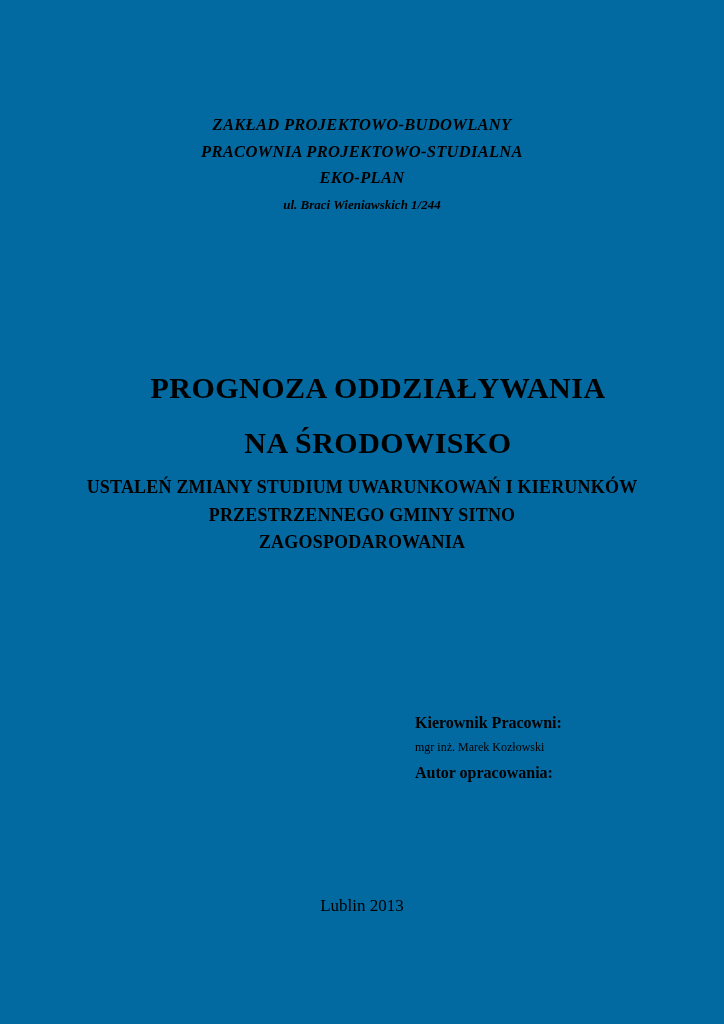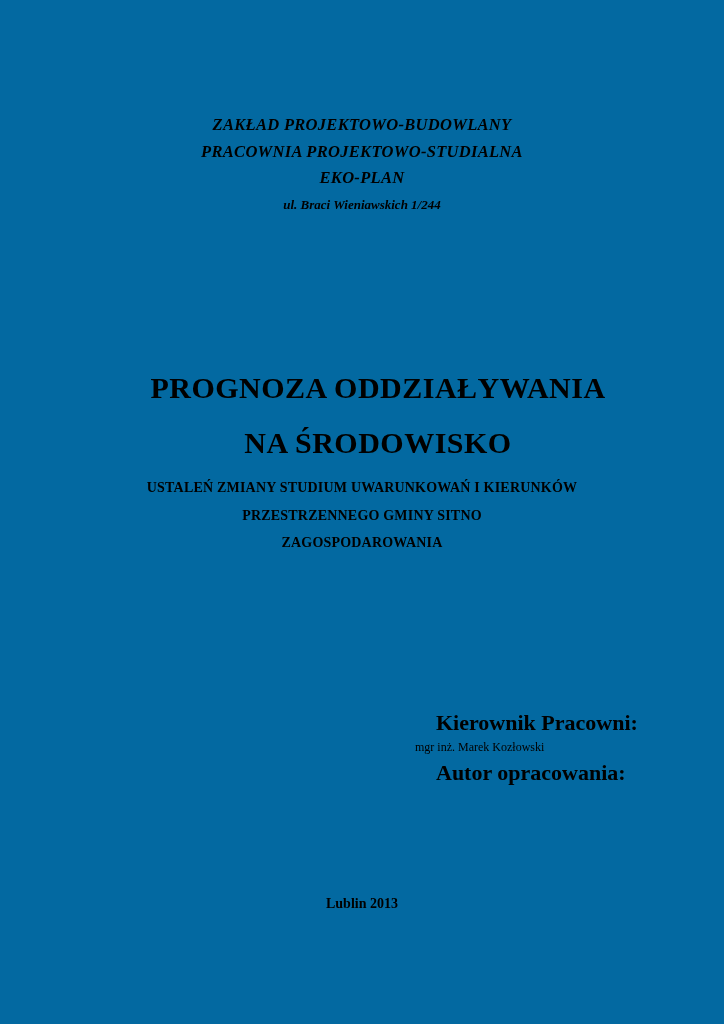--- a/index.html
+++ b/index.html
@@ -57,56 +57,55 @@
 
   
   .subtitle {
     position: absolute;
     top: 474px;
     left: 0;
     right: 0;
     text-align: center;
   }
   .subtitle .subtitle-line {
-    font-size: 14px;
+    font-size: 18px;
     line-height: 27.5px;
     font-weight: bold;
     letter-spacing: 0.2px;
   }
 
   
   .credits {
     position: absolute;
     top: 710px;
     left: 415px;
     text-align: left;
   }
   .credits .credit-label {
-    font-size: 22px;
+    font-size: 16px;
     line-height: 25px;
     font-weight: bold;
-    margin-left: 21px;
   }
   .credits .credit-name {
     font-size: 12px;
     line-height: 25px;
     font-weight: normal;
   }
 
   
   .footer {
     position: absolute;
     top: 896px;
     left: 0;
     right: 0;
     text-align: center;
   }
   .footer .footer-line {
-    font-size: 14px;
-    font-weight: bold;
+    font-size: 17px;
+    font-weight: normal;
   }
 </style>
 </head>
 <body>
 
 <div class="page">
 
   <div class="letterhead">
     <div class="company-line">ZAKŁAD PROJEKTOWO-BUDOWLANY</div>
     <div class="company-line">PRACOWNIA PROJEKTOWO-STUDIALNA</div>

